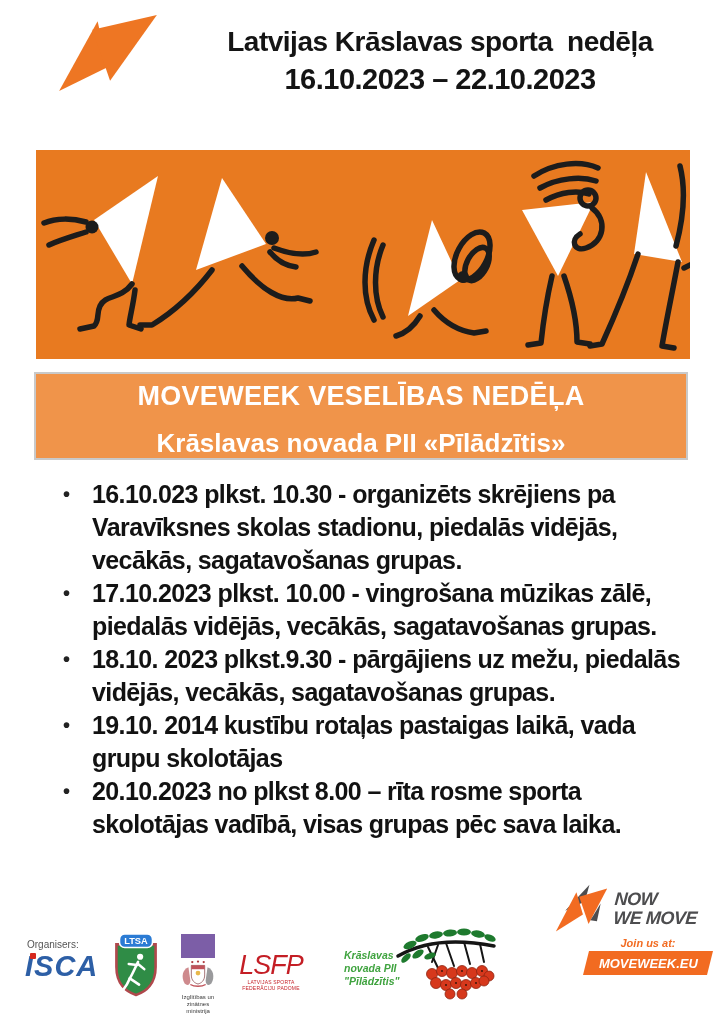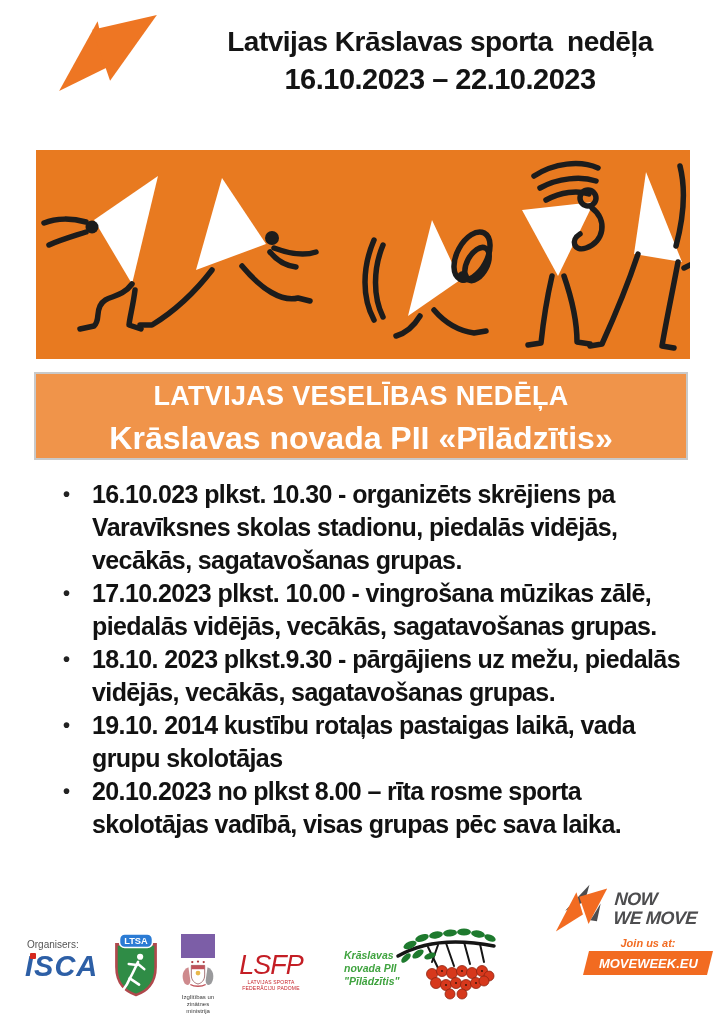--- a/index.html
+++ b/index.html
@@ -17,21 +17,21 @@
   
   .illustration-banner { position:absolute; left:36px; top:150px; width:654px; height:209px;
                          background:#E87A20; }
   .illustration-banner svg { display:block; width:100%; height:100%; }
 
   
   .title-banner { position:absolute; left:34px; top:372px; width:650px; height:84px;
                   background:#F0944A; border:2px solid #C9C9C9; text-align:center;
                   color:#ffffff; font-weight:bold; }
   .banner-line1 { font-size:27px; margin-top:7px; letter-spacing:0.3px; }
-  .banner-line2 { font-size:32px; margin-top:8px; }
+  .banner-line2 { font-size:26px; margin-top:16px; }
 
   
   .schedule { position:absolute; left:56px; top:478px; width:632px; margin:0; padding:0;
               list-style:none; font-weight:bold; font-size:25px; letter-spacing:-0.6px;
               line-height:33px; color:#121212; }
   .schedule li { display:flex; }
   .schedule li::before { content:"•"; flex:0 0 36px; width:36px; font-size:20px;
                          padding-left:7px; box-sizing:border-box; color:#222; }
   .schedule li span { flex:1; }
 
@@ -121,21 +121,21 @@
         <polygon points="610,22 598,104 646,112" fill="#ffffff" stroke="none"></polygon>
         <path d="M640,96 C648,66 650,40 644,16"></path>
         <path d="M648,118 l10,-5"></path>
         <path d="M602,104 C590,140 576,172 566,194 L554,196"></path>
         <path d="M642,112 C636,144 630,172 626,196 L638,198"></path>
       </g>
     </svg>
   </div>
 
   <div class="title-banner">
-    <div class="banner-line1">LATVIJAS VESELĪBAS NEDĒĻA</div>
+    <div class="banner-line1">MOVEWEEK VESELĪBAS NEDĒĻA</div>
     <div class="banner-line2">Krāslavas novada PII «Pīlādzītis»</div>
   </div>
 
   <ul class="schedule">
     <li>
         <span>16.10.023 plkst. 10.30 - organizēts skrējiens pa Varavīksnes skolas stadionu, piedalās vidējās, vecākās, sagatavošanas grupas.</span>
       </li>
     <li>
         <span>17.10.2023 plkst. 10.00 - vingrošana mūzikas zālē, piedalās vidējās, vecākās, sagatavošanas grupas.</span>
       </li>

